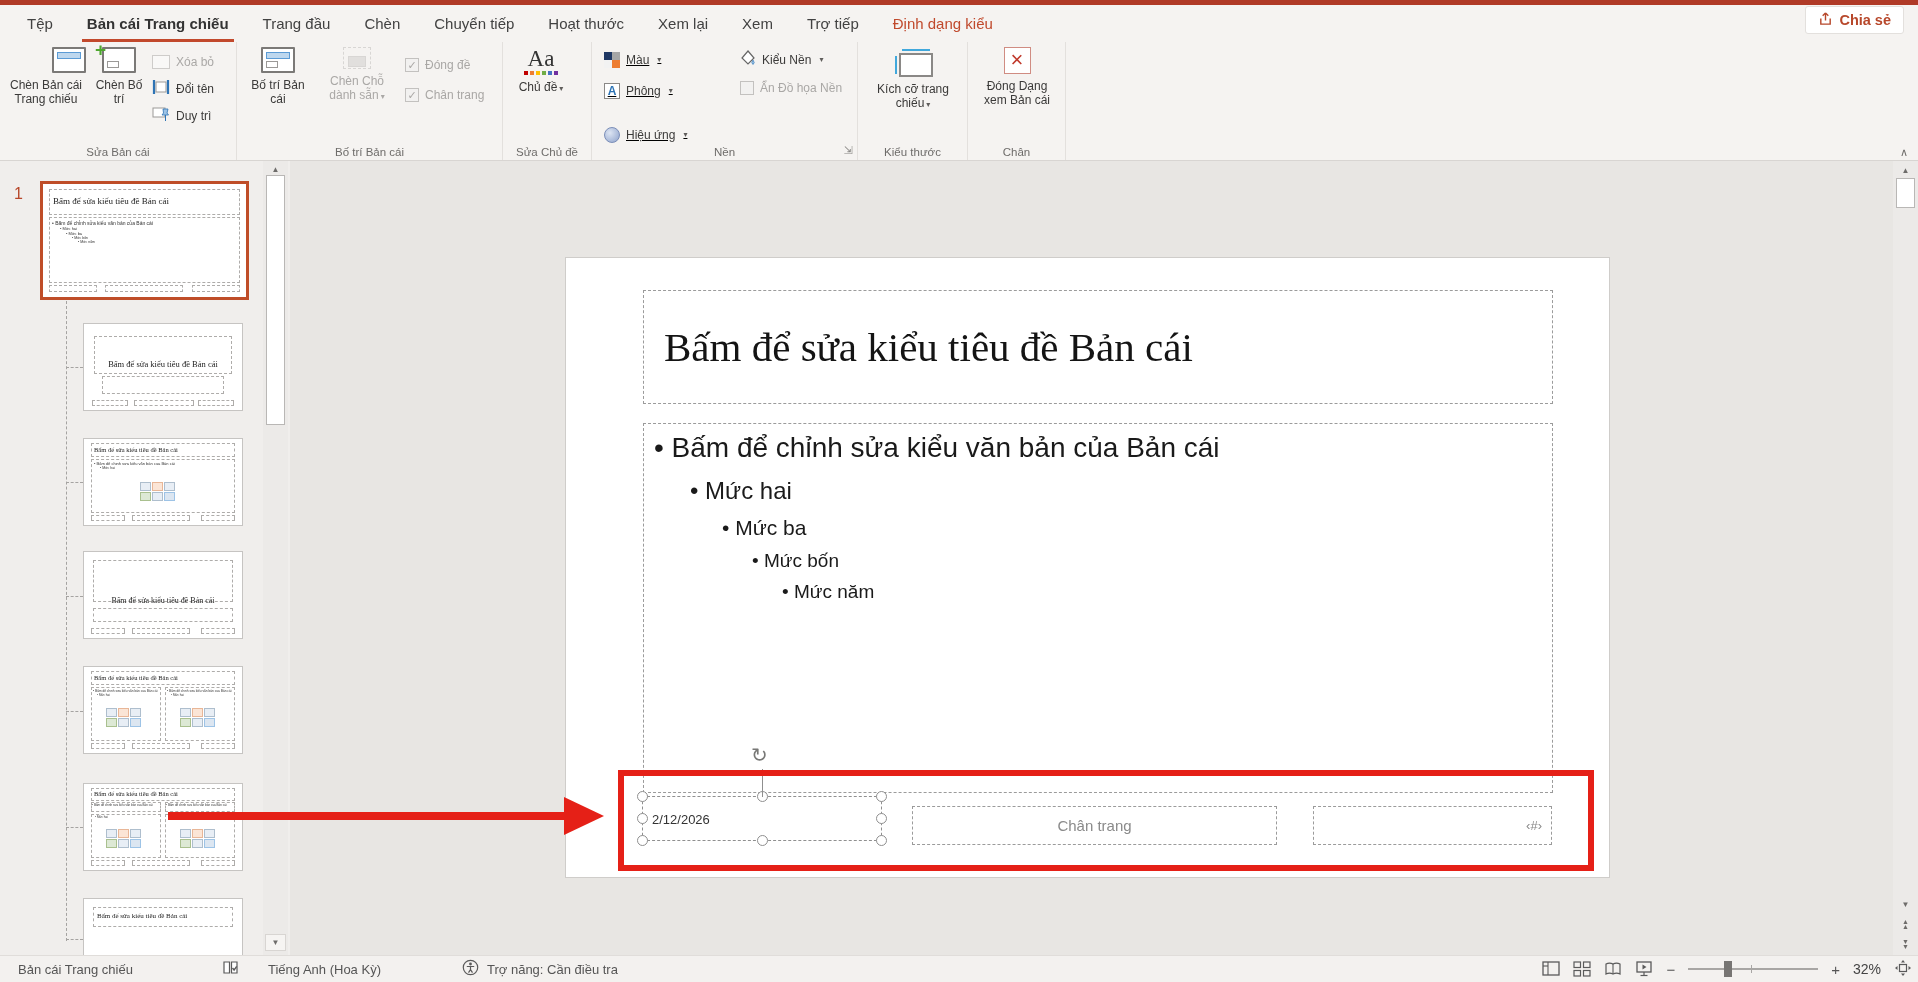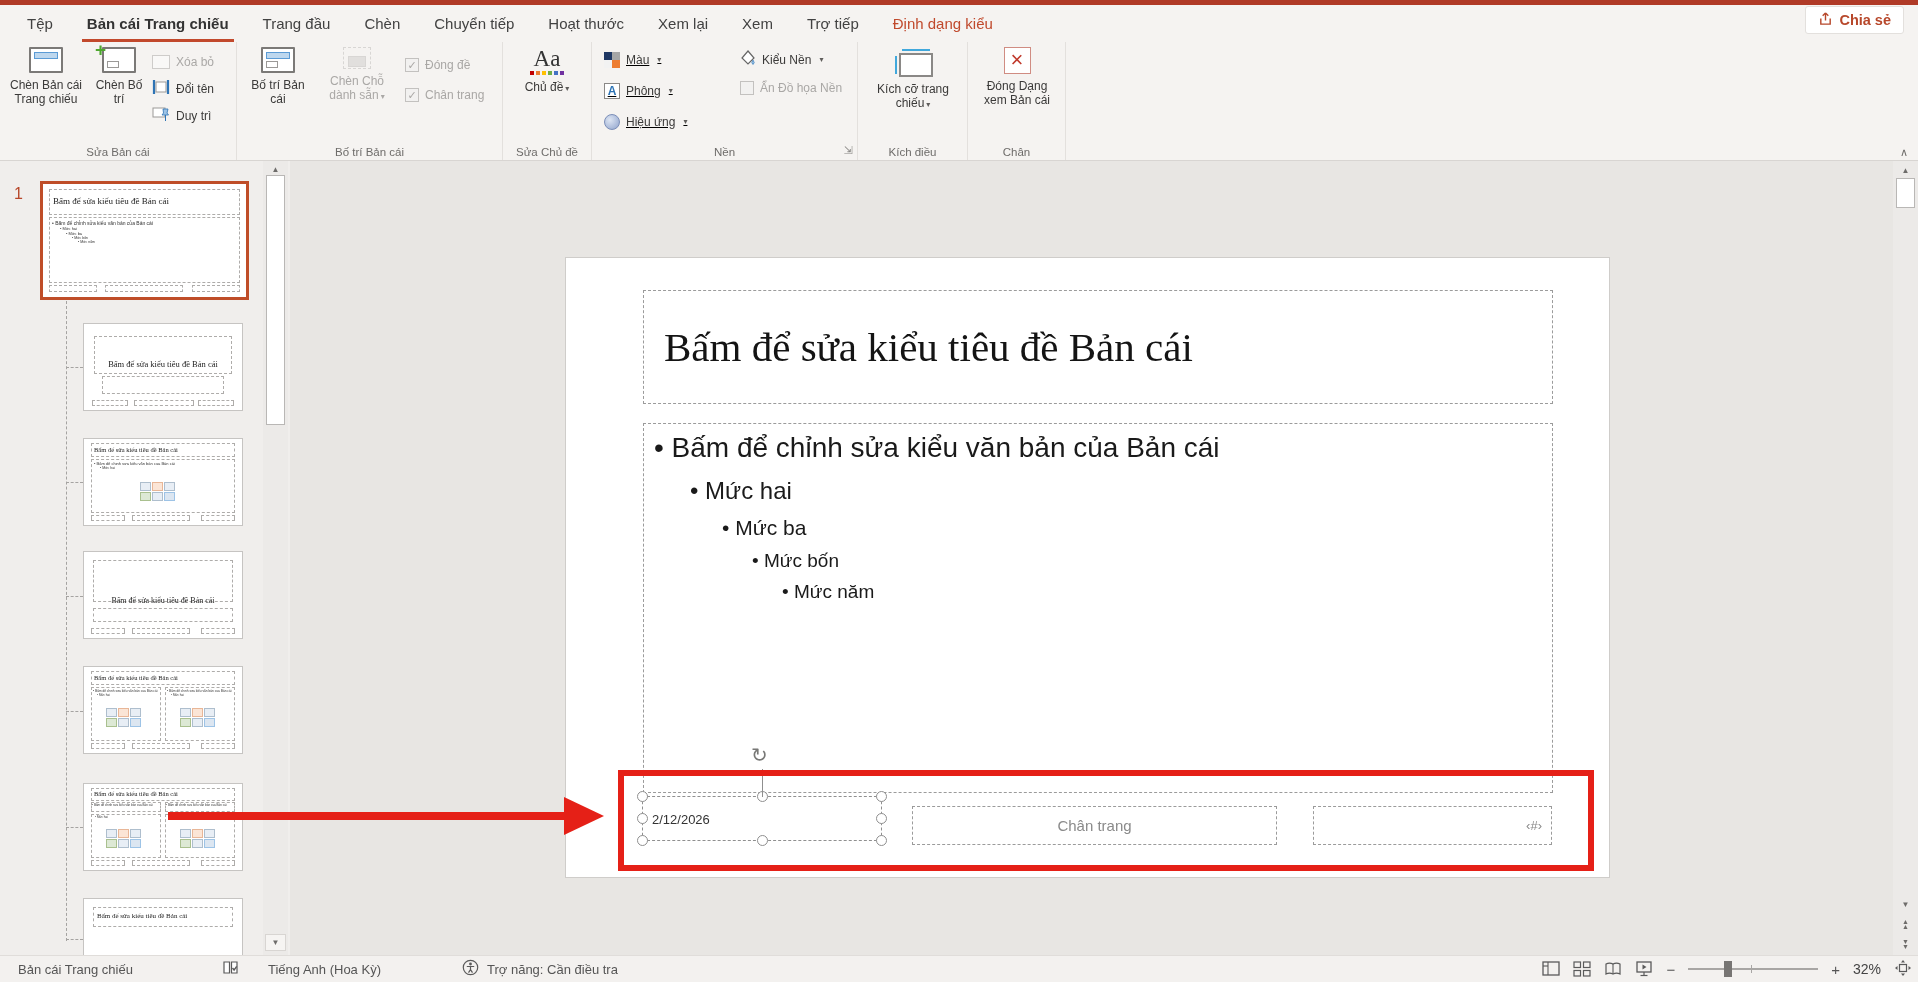--- a/index.html
+++ b/index.html
@@ -135,21 +135,21 @@
         <path d="M3 8 v6 h10 v-6" fill="none" stroke="#b7472a" stroke-width="1.5"></path>
         <path d="M8 10 V2 M8 2 L5 5 M8 2 L11 5" fill="none" stroke="#b7472a" stroke-width="1.5"></path>
       </svg>
   </span>
   <span>Chia sẻ</span>
 </div>
 
 <div id="ribbon">
 
   <div class="rgroup" style="left:0; width:237px;">
-    <div class="bigbtn" style="left:6px; width:80px;">
+    <div class="bigbtn" style="left:6px; width:80px;align-items:flex-end;">
       <span class="ic-slide">
           <span class="bar"></span>
         </span>
       <span class="lbl">Chèn Bản cái Trang chiếu</span>
     </div>
     <div class="bigbtn" style="left:90px; width:58px;">
       <span class="ic-slide">
           <span class="half"></span>
           <span class="plusbadge">+</span>
         </span>
@@ -200,21 +200,21 @@
       </div>
       <div class="chkrow">
         <span class="chk">✓</span>
         <span>Chân trang</span>
       </div>
     </div>
     <div class="glabel">Bố trí Bản cái</div>
   </div>
 
   <div class="rgroup" style="left:503px; width:89px;">
-    <div class="bigbtn" style="left:14px; width:60px;align-items:center;">
+    <div class="bigbtn" style="left:8px; width:60px;align-items:center;">
       <span style="display:flex;flex-direction:column;align-items:center;">
         <span class="ic-aa">Aa</span>
         <span class="dots">
             <i style="background:#c00000"></i>
             <i style="background:#ed7d31"></i>
             <i style="background:#ffc000"></i>
             <i style="background:#70ad47"></i>
             <i style="background:#4472c4"></i>
             <i style="background:#7030a0"></i>
           </span>
@@ -234,21 +234,21 @@
             <i></i>
           </span>
         <span>Màu</span>
         <span class="caret">▾</span>
       </div>
       <div class="smallbtn" style="margin-top:4px;">
         <span class="ic-font">A</span>
         <span>Phông</span>
         <span class="caret">▾</span>
       </div>
-      <div class="smallbtn" style="margin-top:4px;">
+      <div class="smallbtn" style="margin-top:17px;">
         <span class="ic-fx"></span>
         <span>Hiệu ứng</span>
         <span class="caret">▾</span>
       </div>
     </div>
     <div style="position:absolute; left:148px; top:4px;">
       <div class="smallbtn">
         <span><svg width="16" height="16" viewBox="0 0 16 16">
               <path d="M8 1 L14 8 L8 14 L2 8 Z" fill="#fff" stroke="#666" stroke-width="1.2"></path>
               <path d="M13 10 q2.5 3 0 4.5 q-2.5 -1.5 0 -4.5" fill="#9dc3e6" stroke="#2e74b5" stroke-width=".6"></path>
@@ -263,21 +263,21 @@
     </div>
     <span id="dialog-launcher">⇲</span>
     <div class="glabel">Nền</div>
   </div>
 
   <div class="rgroup" style="left:858px; width:110px;">
     <div class="bigbtn" style="left:8px; width:94px;">
       <span class="ic-size" style="margin-left:6px;margin-top:6px;"></span>
       <span class="lbl"><span>Kích cỡ trang chiếu</span><span class="caret">▾</span></span>
     </div>
-    <div class="glabel">Kích điều</div>
+    <div class="glabel">Kiểu thước</div>
   </div>
 
   <div class="rgroup" style="left:968px; width:98px;">
     <div class="bigbtn" style="left:9px; width:80px;">
       <span class="ic-close">×</span>
       <span class="lbl">Đóng Dạng xem Bản cái</span>
     </div>
     <div class="glabel">Chân</div>
   </div>
 

